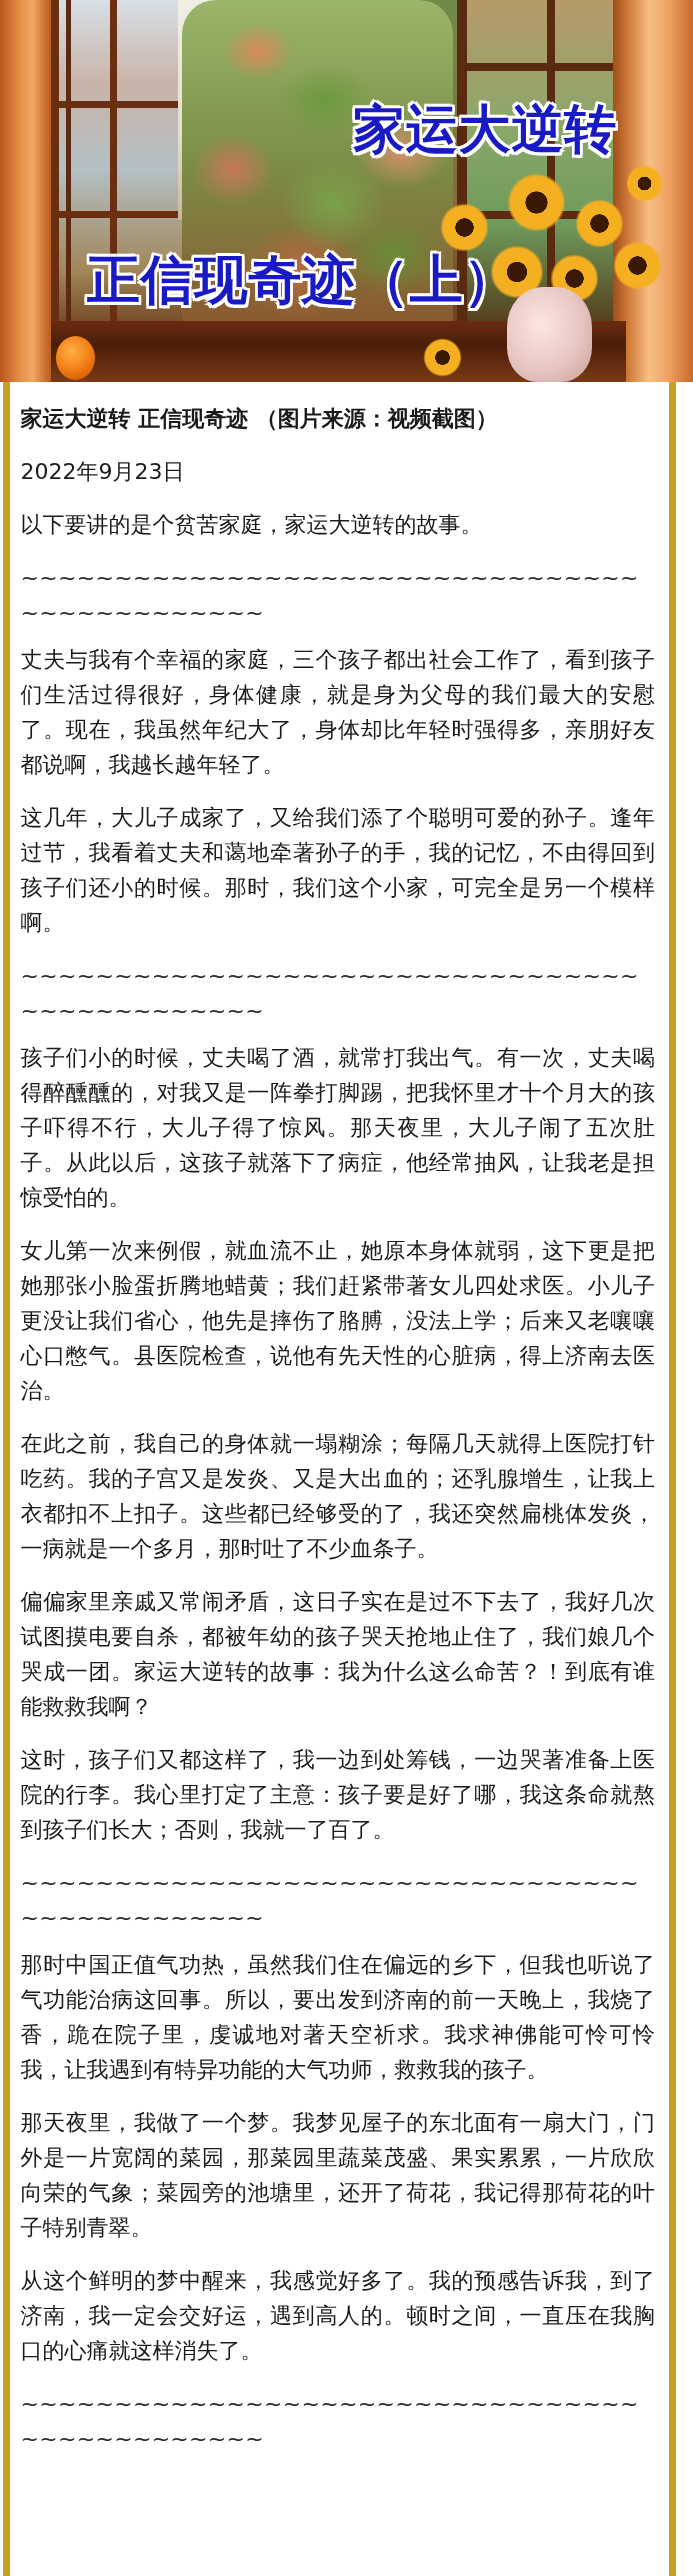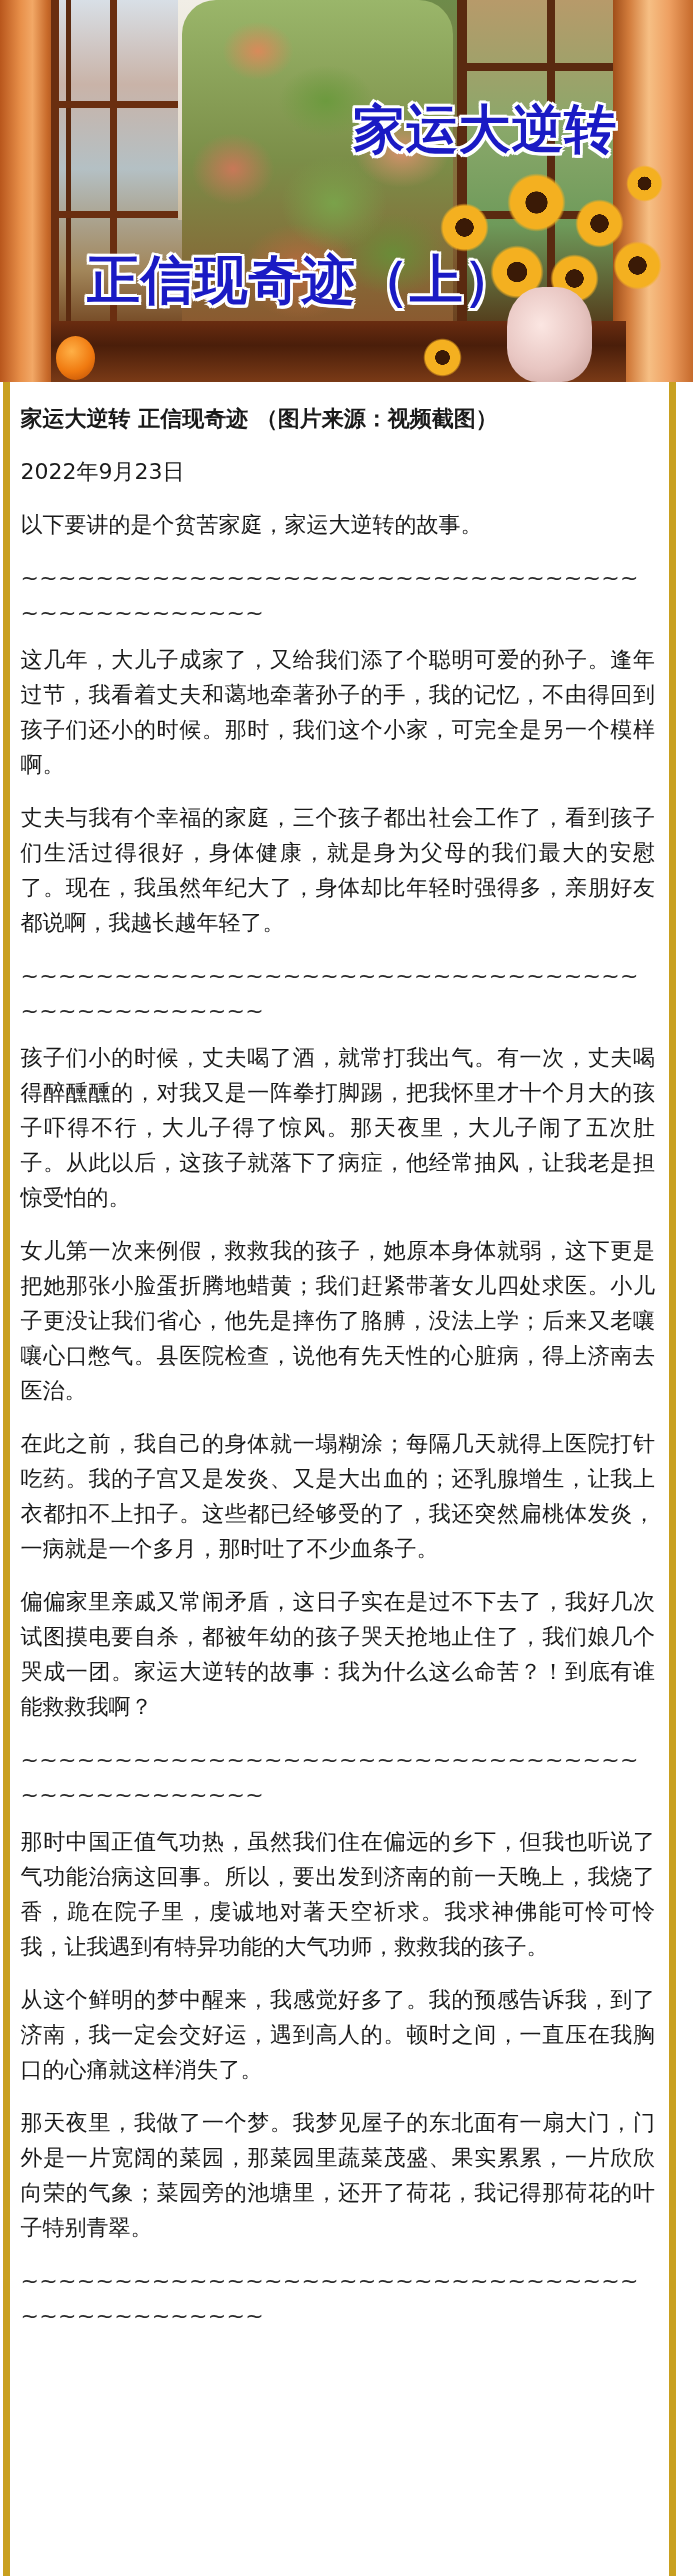--- a/index.html
+++ b/index.html
@@ -132,31 +132,32 @@
   <div class="title title-2">正信现奇迹（上）</div>
 </div>
 
 <div class="article">
   <div class="content">
     <p class="caption">家运大逆转 正信现奇迹 （图片来源：视频截图）</p>
     <p class="date">2022年9月23日</p>
     <p>以下要讲的是个贫苦家庭，家运大逆转的故事。</p>
 
     <p class="tilde">~~~~~~~~~~~~~~~~~~~~~~~~~~~~~~~~~~~~~~~~~~~~~~</p>
+    <p>丈夫与我有个幸福的家庭，三个孩子都出社会工作了，看到孩子们生活过得很好，身体健康，就是身为父母的我们最大的安慰了。现在，我虽然年纪大了，身体却比年轻时强得多，亲朋好友都说啊，我越长越年轻了。</p>
     <p>这几年，大儿子成家了，又给我们添了个聪明可爱的孙子。逢年过节，我看着丈夫和蔼地牵著孙子的手，我的记忆，不由得回到孩子们还小的时候。那时，我们这个小家，可完全是另一个模样啊。</p>
-    <p>丈夫与我有个幸福的家庭，三个孩子都出社会工作了，看到孩子们生活过得很好，身体健康，就是身为父母的我们最大的安慰了。现在，我虽然年纪大了，身体却比年轻时强得多，亲朋好友都说啊，我越长越年轻了。</p>
 
     <p class="tilde">~~~~~~~~~~~~~~~~~~~~~~~~~~~~~~~~~~~~~~~~~~~~~~</p>
     <p>孩子们小的时候，丈夫喝了酒，就常打我出气。有一次，丈夫喝得醉醺醺的，对我又是一阵拳打脚踢，把我怀里才十个月大的孩子吓得不行，大儿子得了惊风。那天夜里，大儿子闹了五次肚子。从此以后，这孩子就落下了病症，他经常抽风，让我老是担惊受怕的。</p>
-    <p>女儿第一次来例假，救救我的孩子，她原本身体就弱，这下更是把她那张小脸蛋折腾地蜡黄；我们赶紧带著女儿四处求医。小儿子更没让我们省心，他先是摔伤了胳膊，没法上学；后来又老嚷嚷心口憋气。县医院检查，说他有先天性的心脏病，得上济南去医治。</p>
+    <p>女儿第一次来例假，就血流不止，她原本身体就弱，这下更是把她那张小脸蛋折腾地蜡黄；我们赶紧带著女儿四处求医。小儿子更没让我们省心，他先是摔伤了胳膊，没法上学；后来又老嚷嚷心口憋气。县医院检查，说他有先天性的心脏病，得上济南去医治。</p>
     <p>在此之前，我自己的身体就一塌糊涂；每隔几天就得上医院打针吃药。我的子宫又是发炎、又是大出血的；还乳腺增生，让我上衣都扣不上扣子。这些都已经够受的了，我还突然扁桃体发炎，一病就是一个多月，那时吐了不少血条子。</p>
     <p>偏偏家里亲戚又常闹矛盾，这日子实在是过不下去了，我好几次试图摸电要自杀，都被年幼的孩子哭天抢地止住了，我们娘几个哭成一团。家运大逆转的故事：我为什么这么命苦？！到底有谁能救救我啊？</p>
+    <p>这时，孩子们又都这样了，我一边到处筹钱，一边哭著准备上医院的行李。我心里打定了主意：孩子要是好了哪，我这条命就熬到孩子们长大；否则，我就一了百了。</p>
 
     <p class="tilde">~~~~~~~~~~~~~~~~~~~~~~~~~~~~~~~~~~~~~~~~~~~~~~</p>
     <p>那时中国正值气功热，虽然我们住在偏远的乡下，但我也听说了气功能治病这回事。所以，要出发到济南的前一天晚上，我烧了香，跪在院子里，虔诚地对著天空祈求。我求神佛能可怜可怜我，让我遇到有特异功能的大气功师，救救我的孩子。</p>
+    <p>那天夜里，我做了一个梦。我梦见屋子的东北面有一扇大门，门外是一片宽阔的菜园，那菜园里蔬菜茂盛、果实累累，一片欣欣向荣的气象；菜园旁的池塘里，还开了荷花，我记得那荷花的叶子特别青翠。</p>
     <p>从这个鲜明的梦中醒来，我感觉好多了。我的预感告诉我，到了济南，我一定会交好运，遇到高人的。顿时之间，一直压在我胸口的心痛就这样消失了。</p>
-    <p>那天夜里，我做了一个梦。我梦见屋子的东北面有一扇大门，门外是一片宽阔的菜园，那菜园里蔬菜茂盛、果实累累，一片欣欣向荣的气象；菜园旁的池塘里，还开了荷花，我记得那荷花的叶子特别青翠。</p>
 
     <p class="tilde">~~~~~~~~~~~~~~~~~~~~~~~~~~~~~~~~~~~~~~~~~~~~~~</p>
 
   </div>
 </div>
 
 
 </body></html>

